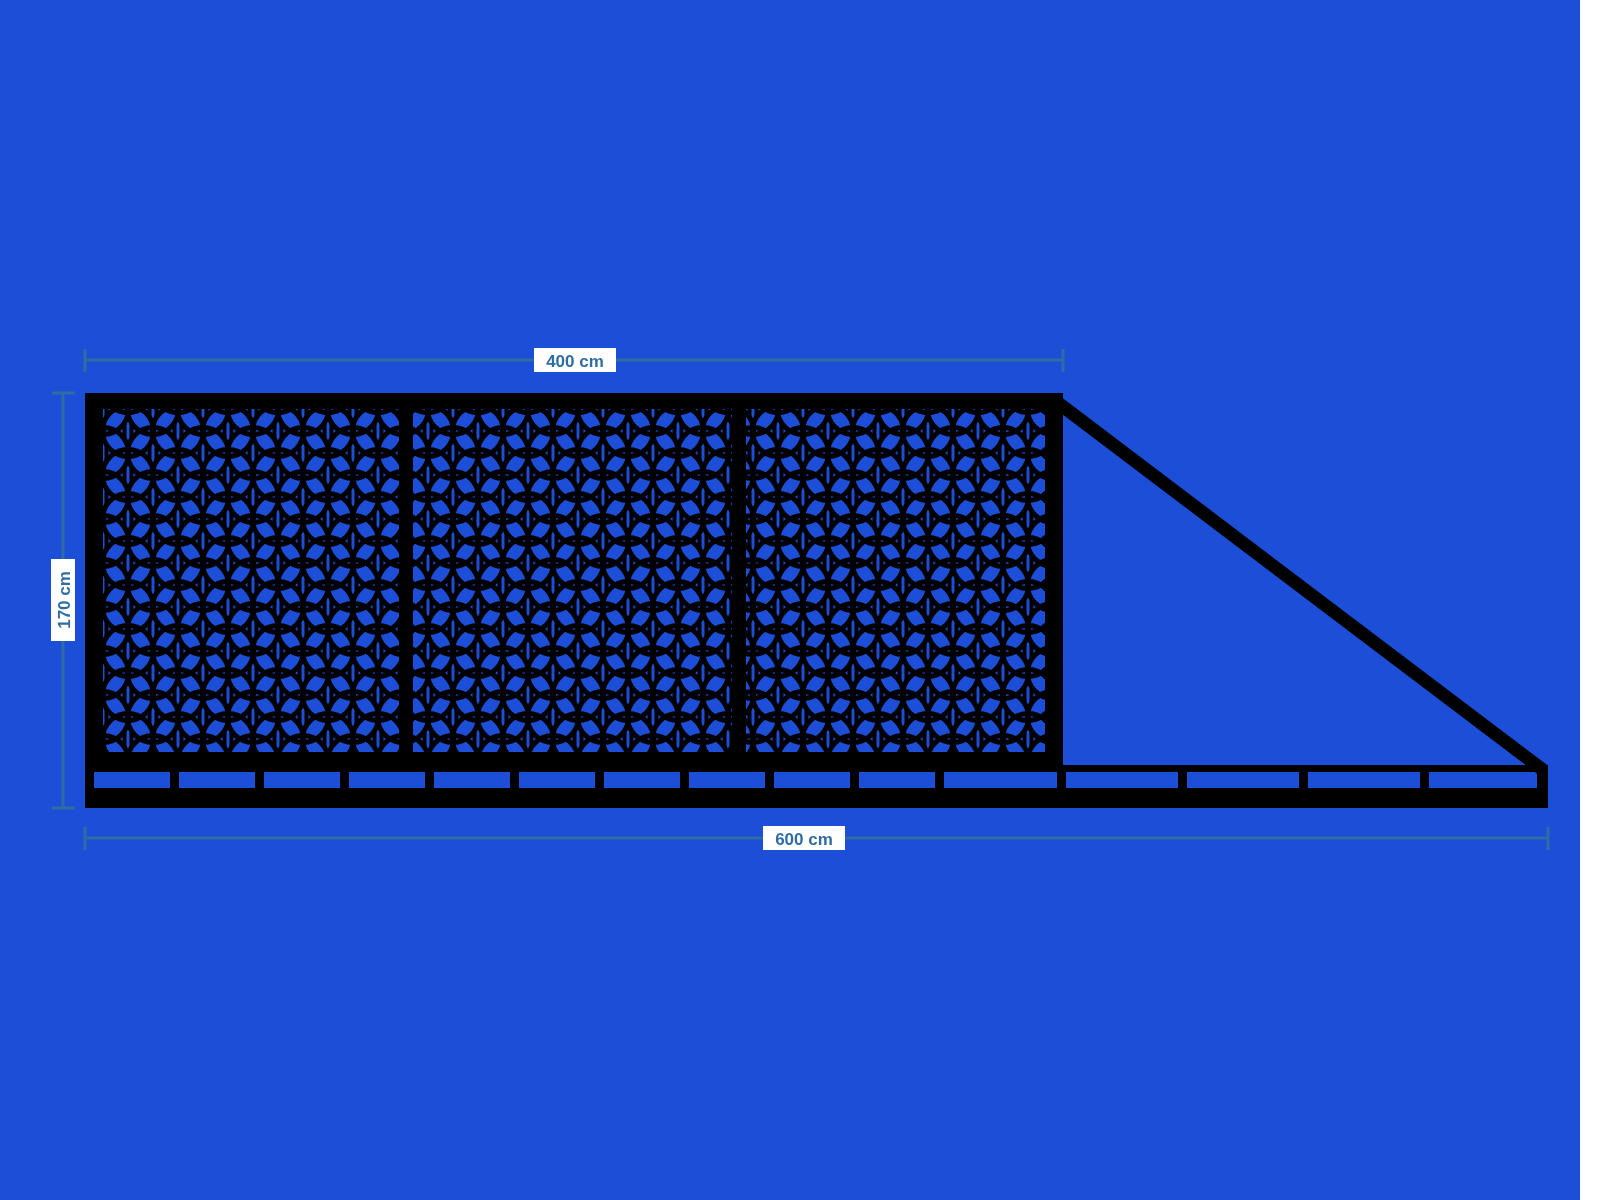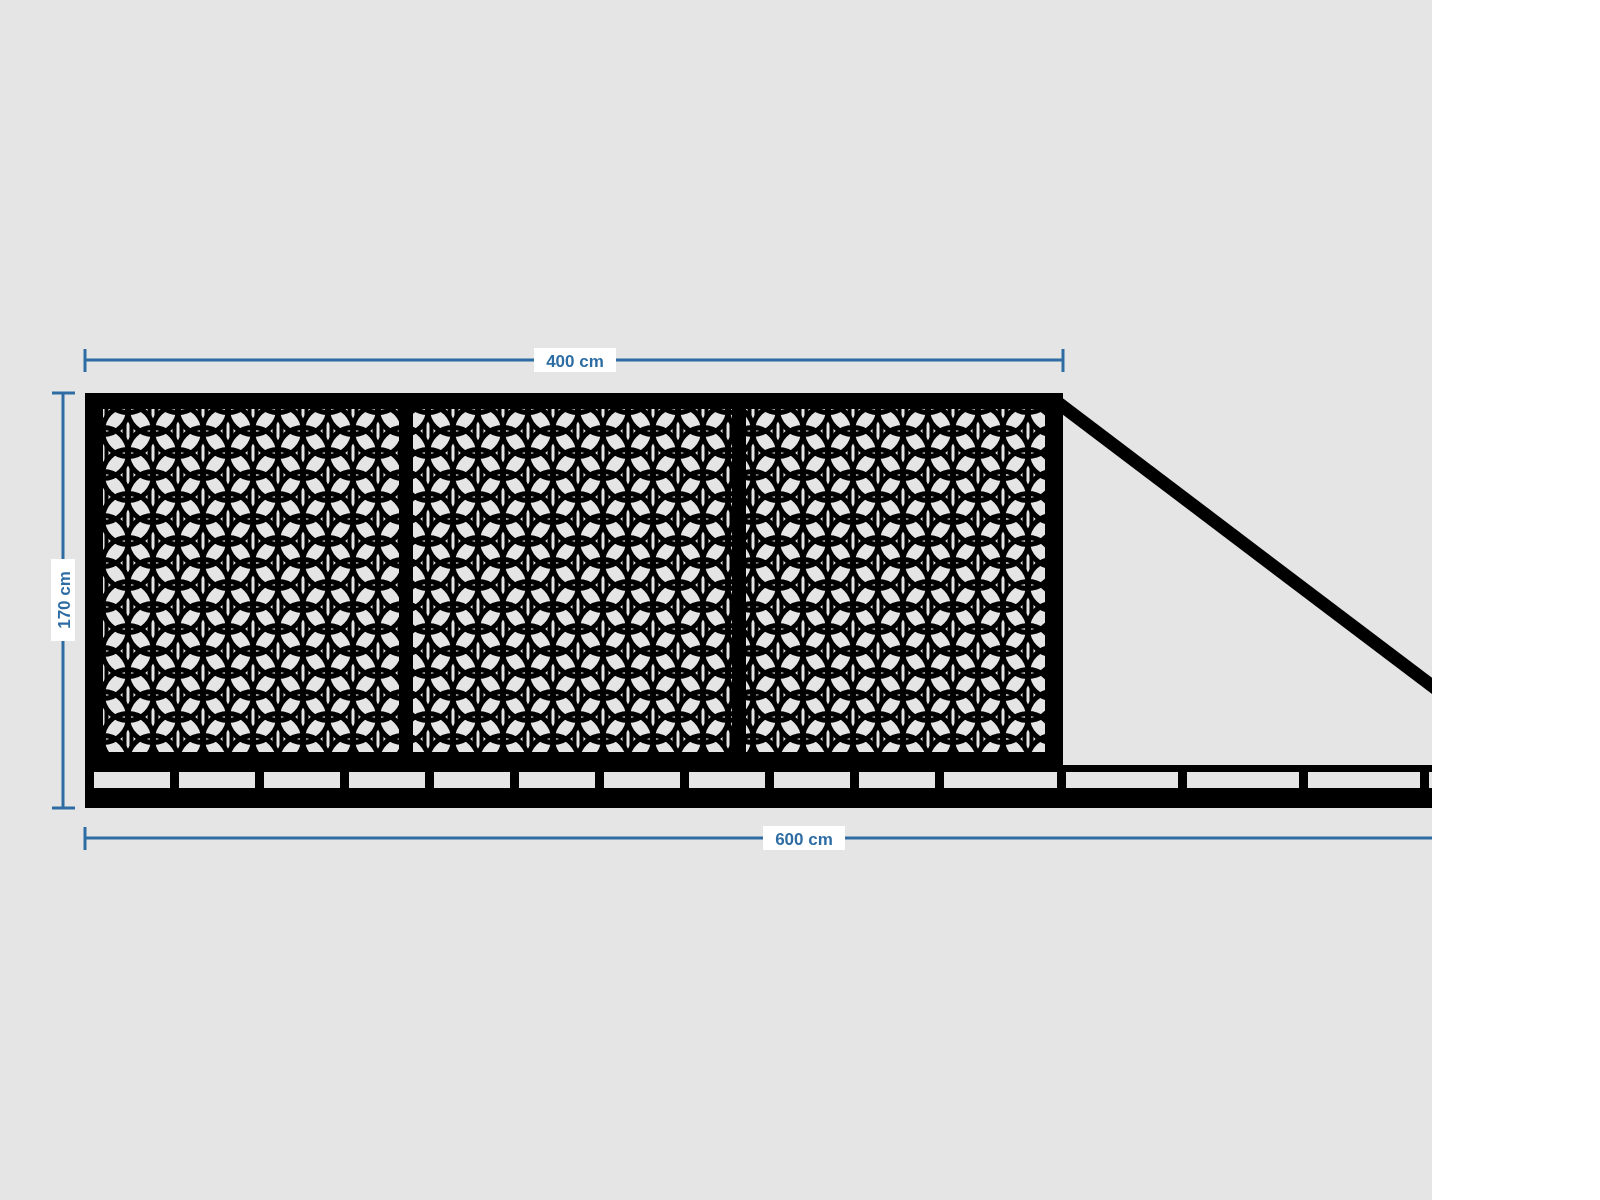--- a/index.html
+++ b/index.html
@@ -3,25 +3,24 @@
 <meta charset="utf-8">
 <style>
   html, body {
     margin: 0;
     padding: 0;
     background: #ffffff;
     font-family: "Liberation Sans", sans-serif;
   }
   .canvas {
     position: relative;
-    width: 1408px;
+    width: 1580px;
     height: 1200px;
-    background: #e5e5e5;
+    background: #1d4ed8;
     overflow: hidden;
-    padding-left: 24px;
   }
   svg.drawing {
     position: absolute;
     left: 0;
     top: 0;
     display: block;
   }
   .dim-label {
     font-family: "Liberation Sans", sans-serif;
     font-size: 17px;

